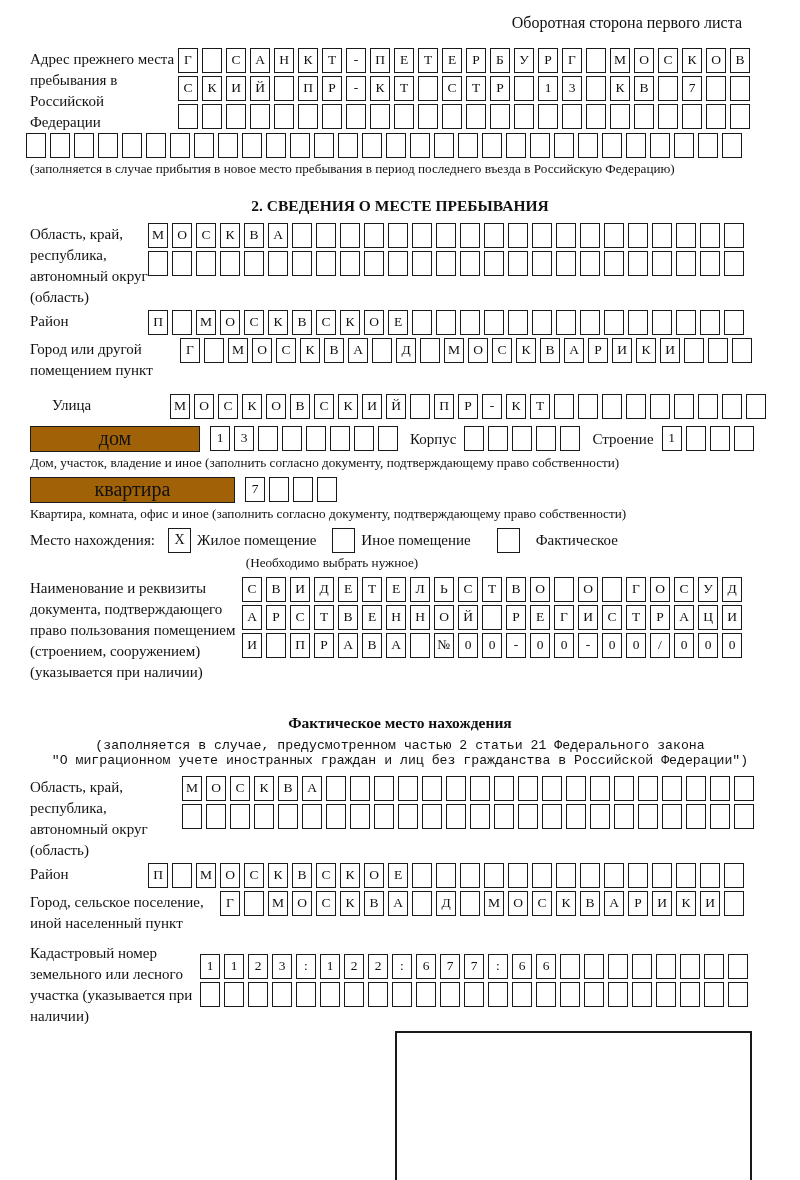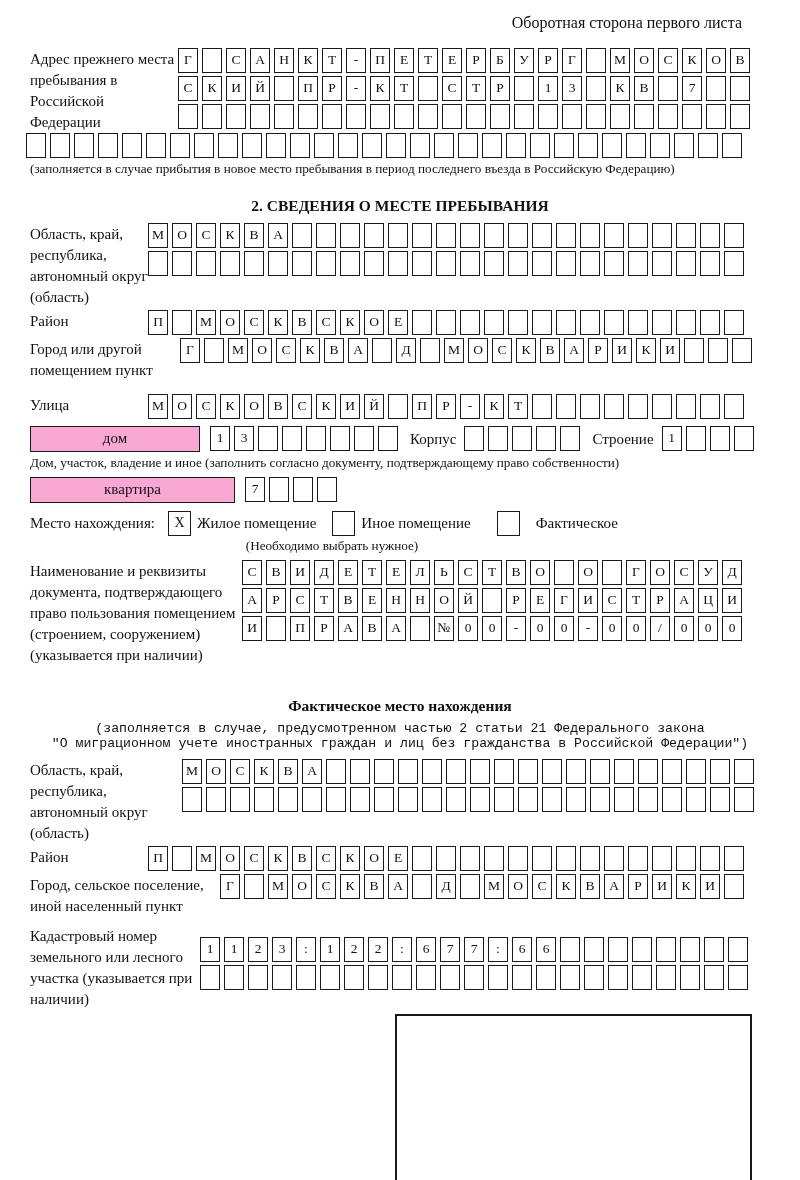--- a/index.html
+++ b/index.html
@@ -34,21 +34,21 @@
 
   .w148{width:148px;} .w118{width:118px;} .w150{width:150px;}
   .w212{width:212px;} .w152{width:152px;} .w190{width:190px;} .w170{width:170px;}
 
   .note-c{font-size:13.2px;margin:2px 0 20px 0;}
   .sec-title{text-align:center;font-weight:bold;font-size:15.5px;margin:6px 0 8px 0;}
   .cap{font-size:13.2px;margin:1px 0 6px 0;}
 
   .namedbox{
     box-sizing:border-box;border:1.5px solid #1a1a1a;height:26px;
-    text-align:center;line-height:23px;font-size:15px;background:#f9a8d4;
+    text-align:center;line-height:23px;font-size:20px;background:#a16207;
     display:inline-block;vertical-align:top;
   }
   .dom-box{width:170px;margin-right:10px;}
   .kv-box{width:205px;margin-right:10px;}
   .inline-lb{display:inline-block;vertical-align:top;line-height:26px;margin:0 8px;}
 
   .stayrow{display:flex;align-items:center;margin:6px 0 2px 0;}
   .stayrow .gap-s{width:6px;} .stayrow .gap-m{width:16px;} .stayrow .gap-l{width:26px;}
   .stay-note{margin-left:162px;width:280px;text-align:center;font-size:13.2px;margin-top:1px;margin-bottom:6px;}
 
@@ -94,35 +94,36 @@
     </div>
   </div>
 
   <div class="field">
     <div class="flabel w150">Город или другой помещением пункт</div>
     <div class="rows">
       <div class="cellrow"><span class="cell">Г</span><span class="cell"></span><span class="cell">М</span><span class="cell">О</span><span class="cell">С</span><span class="cell">К</span><span class="cell">В</span><span class="cell">А</span><span class="cell"></span><span class="cell">Д</span><span class="cell"></span><span class="cell">М</span><span class="cell">О</span><span class="cell">С</span><span class="cell">К</span><span class="cell">В</span><span class="cell">А</span><span class="cell">Р</span><span class="cell">И</span><span class="cell">К</span><span class="cell">И</span><span class="cell"></span><span class="cell"></span><span class="cell"></span></div>
     </div>
   </div>
 
-  <div class="field" style="margin-top:13px;">
+  <div class="field" style="margin-top:13px;justify-content:flex-end;">
     <div class="flabel w118">Улица</div>
     <div class="rows">
       <div class="cellrow"><span class="cell">М</span><span class="cell">О</span><span class="cell">С</span><span class="cell">К</span><span class="cell">О</span><span class="cell">В</span><span class="cell">С</span><span class="cell">К</span><span class="cell">И</span><span class="cell">Й</span><span class="cell"></span><span class="cell">П</span><span class="cell">Р</span><span class="cell">-</span><span class="cell">К</span><span class="cell">Т</span><span class="cell"></span><span class="cell"></span><span class="cell"></span><span class="cell"></span><span class="cell"></span><span class="cell"></span><span class="cell"></span><span class="cell"></span><span class="cell"></span></div>
     </div>
   </div>
 
   <div style="margin-top:4px;white-space:nowrap;">
     <span class="namedbox dom-box">дом</span><span class="cellrow" style="display:inline-block;"><span class="cell">1</span><span class="cell">3</span><span class="cell"></span><span class="cell"></span><span class="cell"></span><span class="cell"></span><span class="cell"></span><span class="cell"></span></span><span class="inline-lb">Корпус</span><span class="cellrow" style="display:inline-block;"><span class="cell"></span><span class="cell"></span><span class="cell"></span><span class="cell"></span><span class="cell"></span></span><span class="inline-lb">Строение</span><span class="cellrow" style="display:inline-block;"><span class="cell">1</span><span class="cell"></span><span class="cell"></span><span class="cell"></span></span>
   </div>
   <div class="cap">Дом, участок, владение и иное (заполнить согласно документу, подтверждающему право собственности)</div>
 
   <div style="white-space:nowrap;">
     <span class="namedbox kv-box">квартира</span><span class="cellrow" style="display:inline-block;"><span class="cell">7</span><span class="cell"></span><span class="cell"></span><span class="cell"></span></span>
   </div>
+  <div class="cap">Квартира, комната, офис и иное (заполнить согласно документу, подтверждающему право собственности)</div>
 
   <div class="stayrow">
     <span style="width:132px;">Место нахождения:</span>
     <span class="gap-s"></span>
     <span class="cb">X</span>
     <span class="gap-s"></span>
     <span>Жилое помещение</span>
     <span class="gap-m"></span>
     <span class="cb"></span>
     <span class="gap-s"></span>

